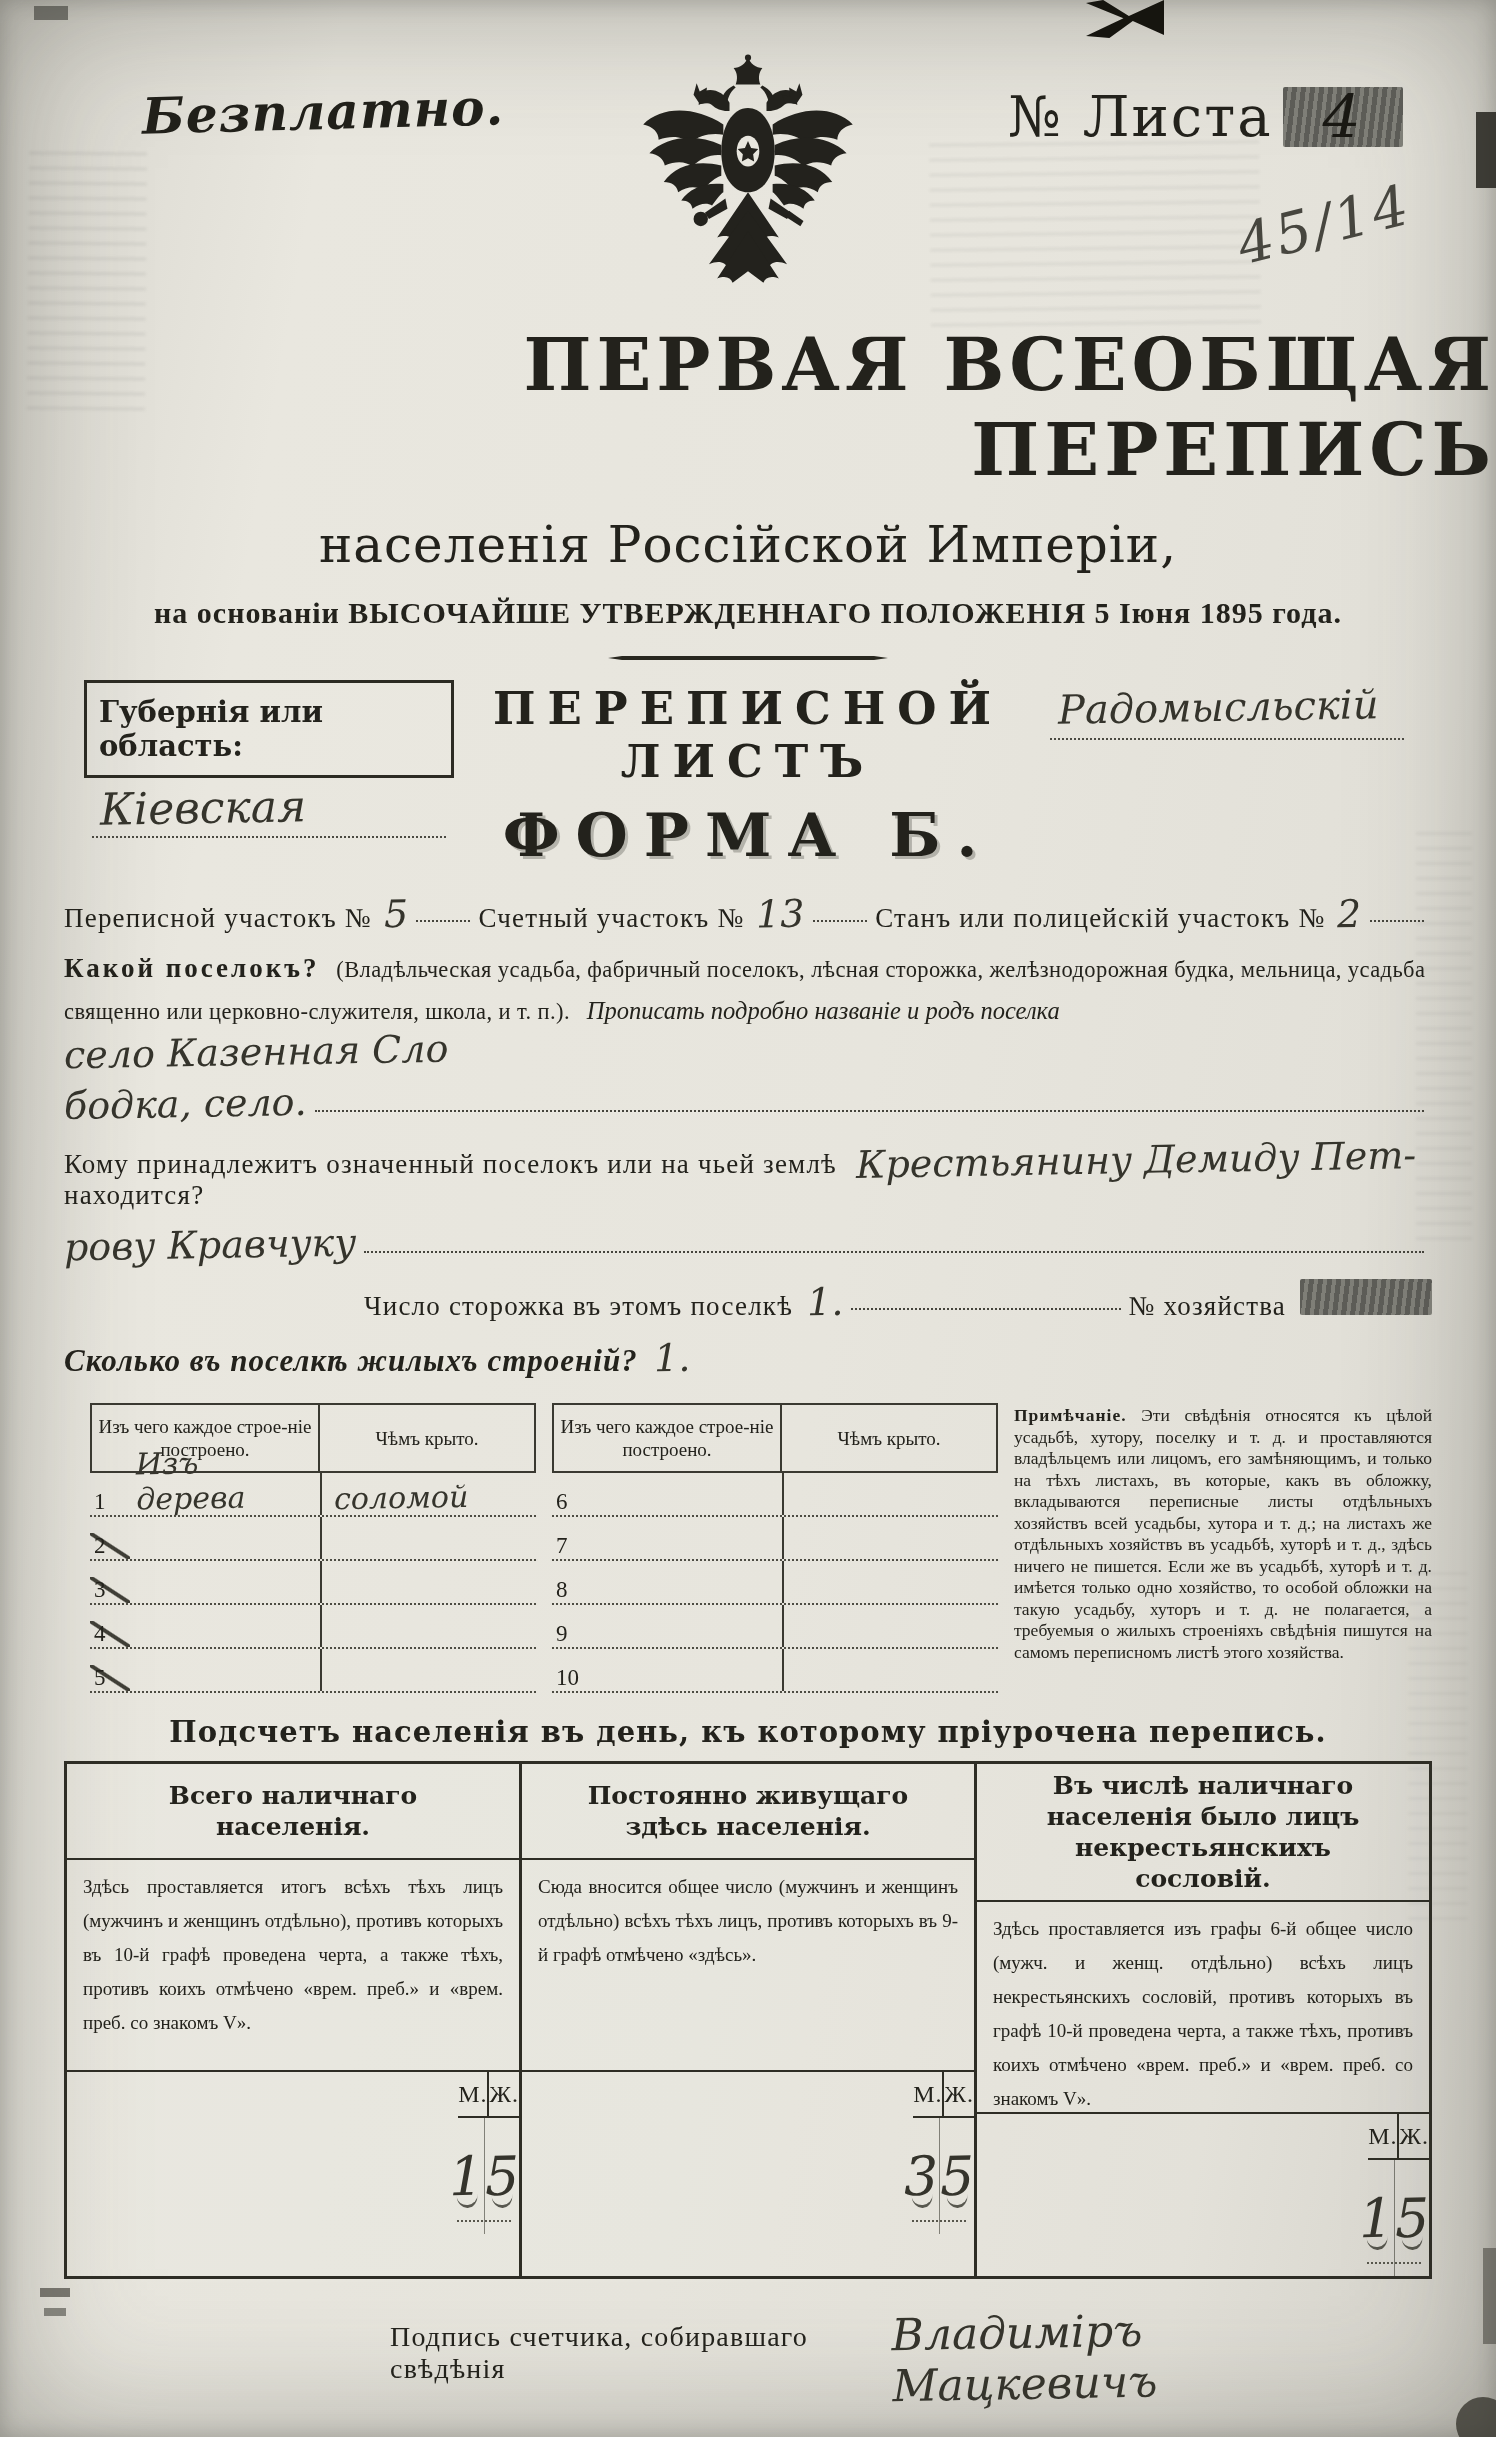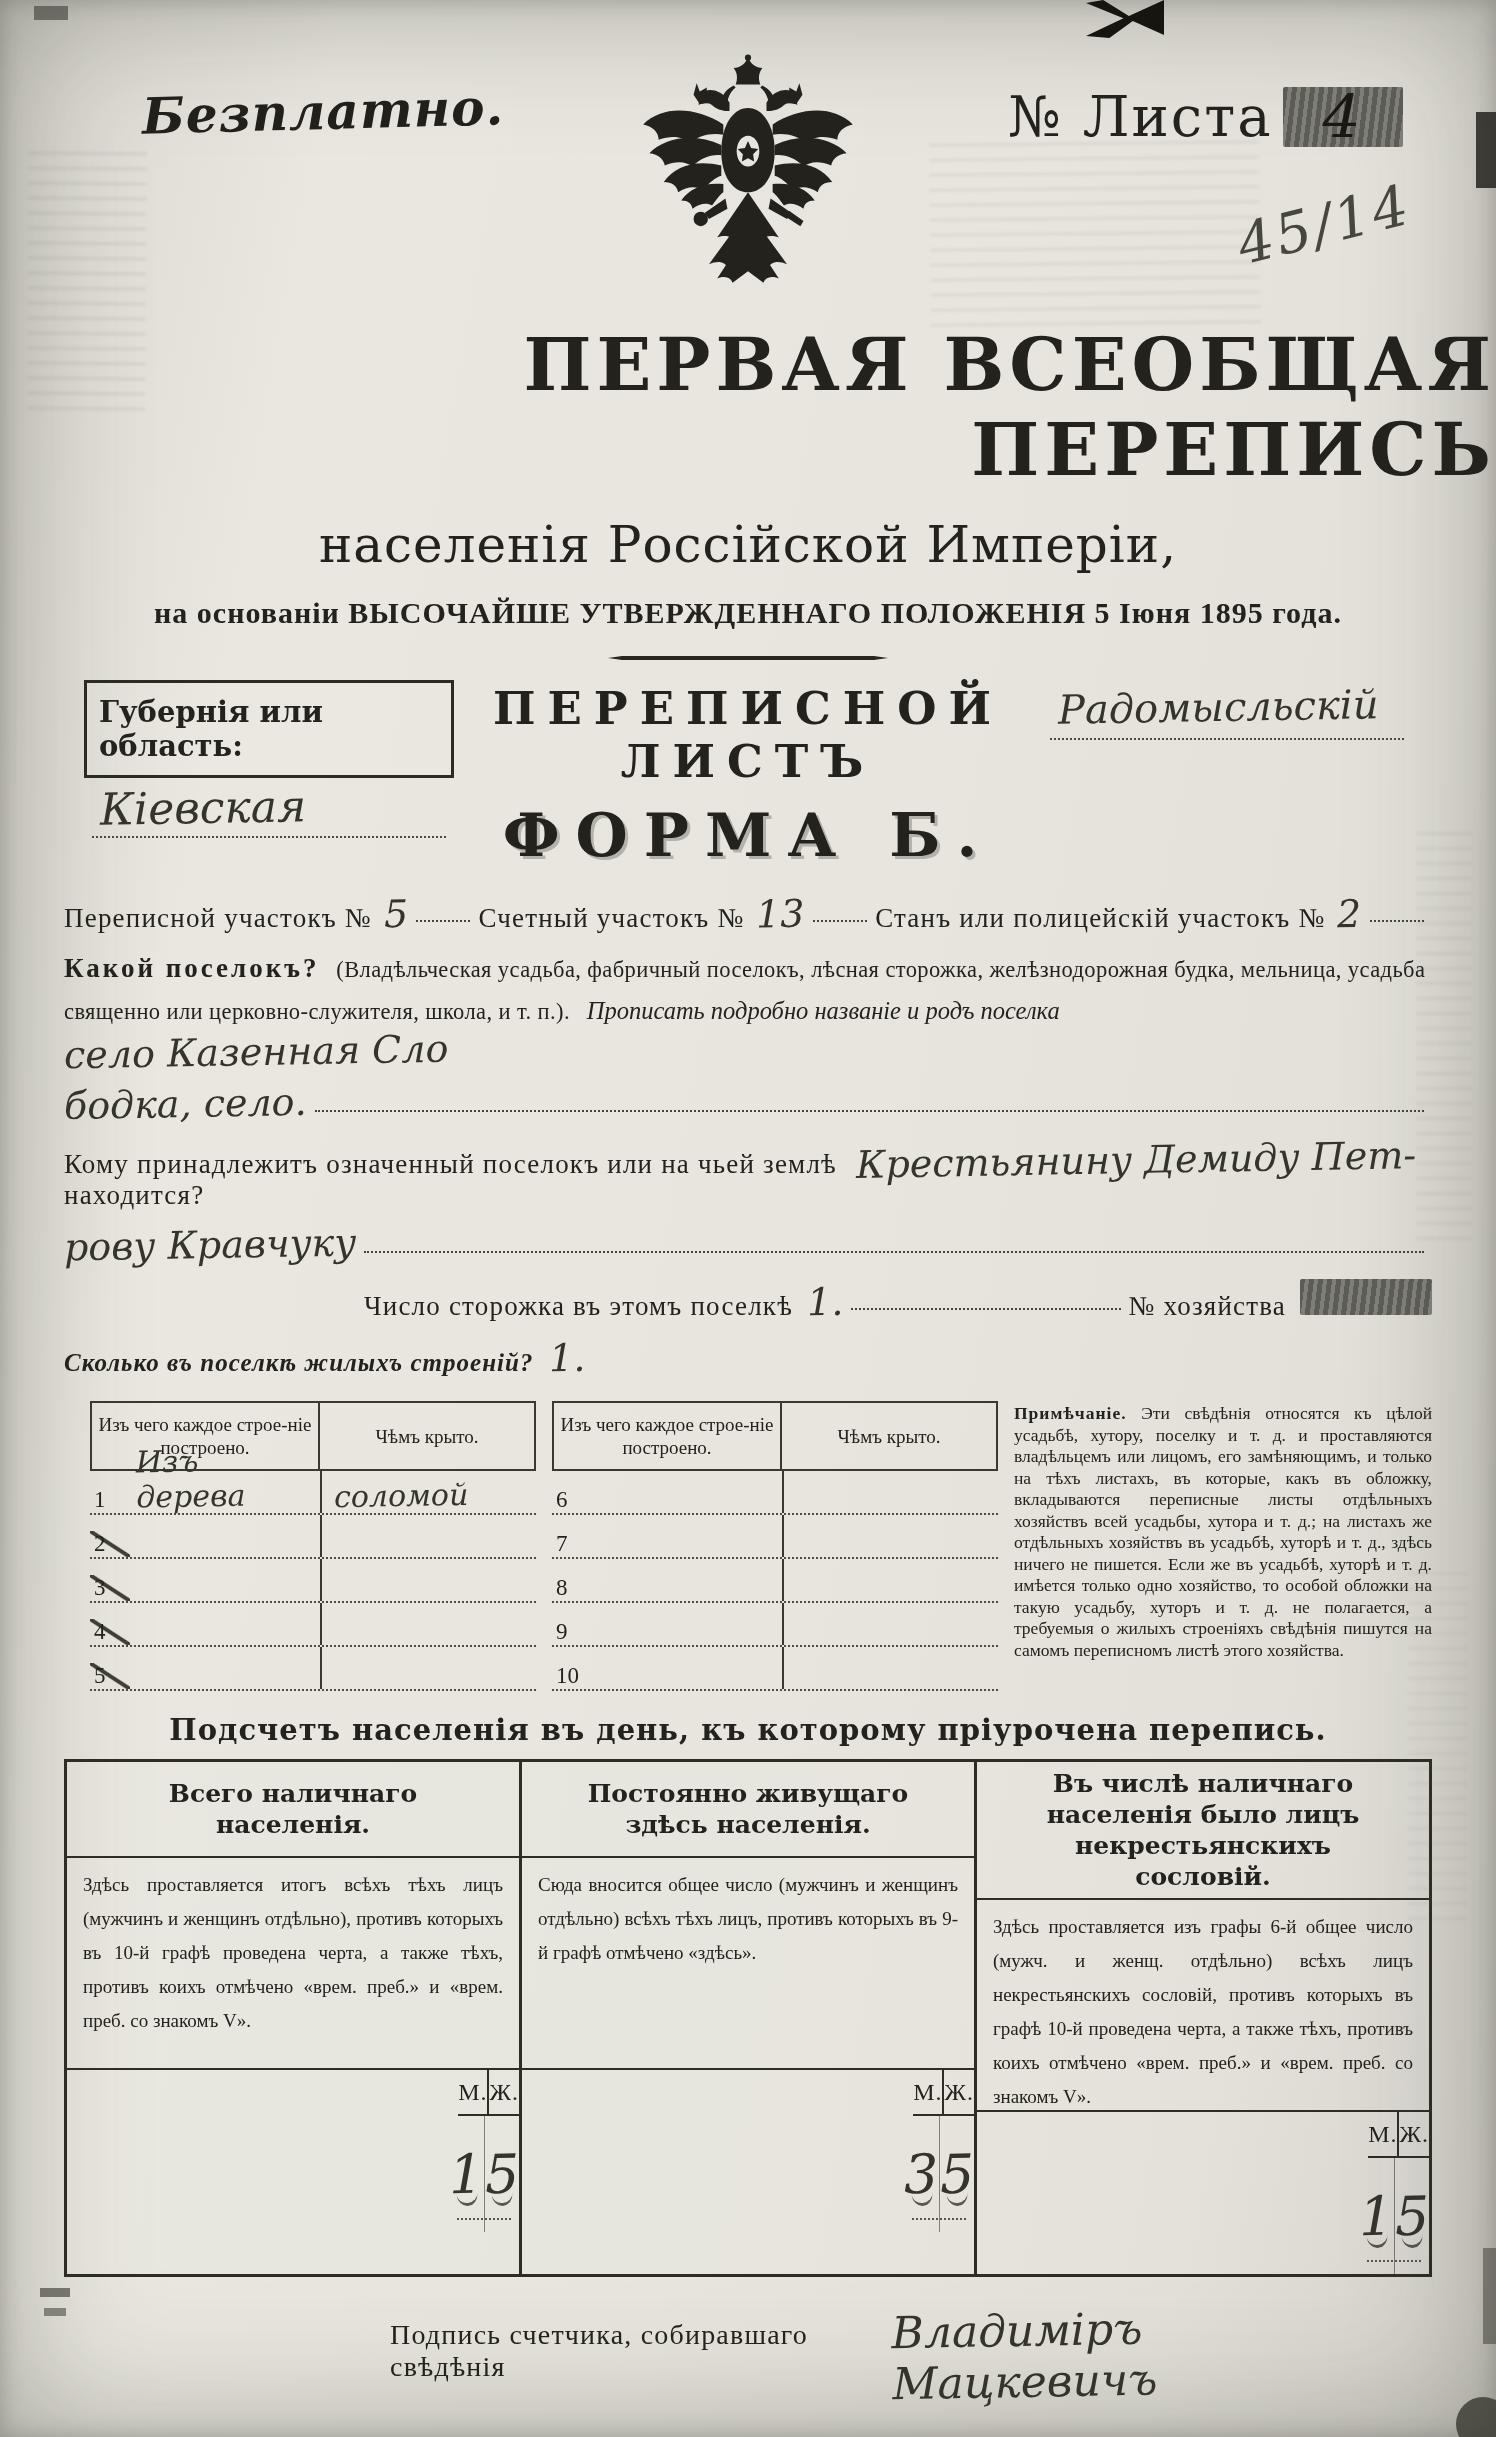--- a/index.html
+++ b/index.html
@@ -71,21 +71,21 @@
   .frow{display:flex;align-items:baseline;margin-bottom:12px;}
   .dots{flex:1;border-bottom:2.5px dotted #45443c;margin:0 8px;transform:translateY(-5px);}
   .dots.short{flex:.55;}
   .lbl{letter-spacing:1.2px;white-space:nowrap;}
   .lbl-b{font-weight:700;letter-spacing:3px;white-space:nowrap;}
   .small{font-size:22.5px;letter-spacing:.4px;}
   .instr{font-style:italic;font-size:24.5px;}
   .settlement{margin:0 0 6px;line-height:40px;}
   .settlement > span{margin-right:10px;}
   .households{margin-left:300px;}
-  .dwellings{font-style:italic;font-weight:700;font-size:25px;letter-spacing:1px;margin-bottom:4px;}
+  .dwellings{font-style:italic;font-weight:700;font-size:31px;letter-spacing:1px;margin-bottom:4px;}
   
   .bsection{display:flex;gap:16px;padding:8px 64px 0;margin-left:26px;}
   .btable{width:446px;flex:none;}
   .bt-head{display:flex;border:2px solid #3a3931;min-height:66px;}
   .bt-hc{display:flex;align-items:center;justify-content:center;text-align:center;
     font-size:19px;line-height:23px;padding:6px;}
   .bt-hc1{width:214px;border-right:2px solid #3a3931;}
   .bt-hc2{flex:1;}
   .bt-row{display:flex;align-items:flex-end;height:42px;border-bottom:2px dotted #4d4c43;}
   .bt-no{width:36px;font-size:23px;padding-left:4px;position:relative;}

